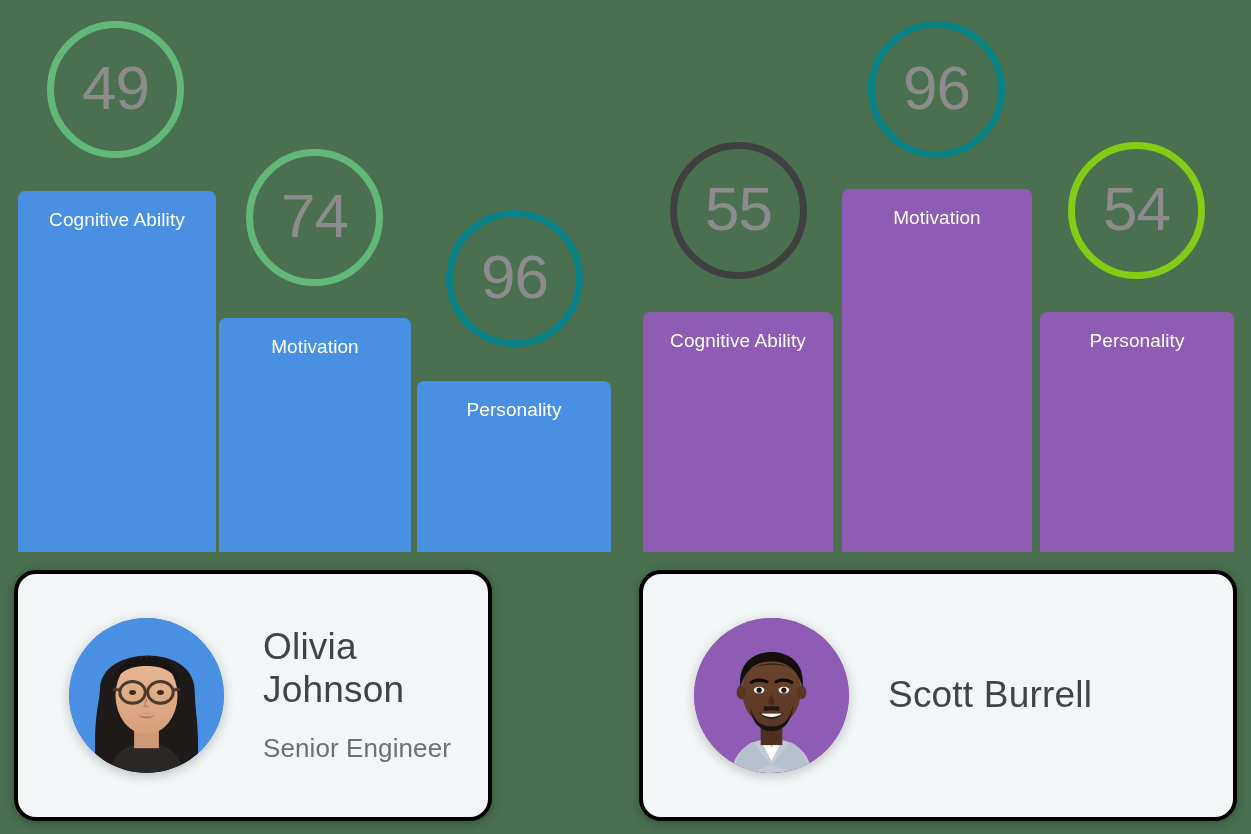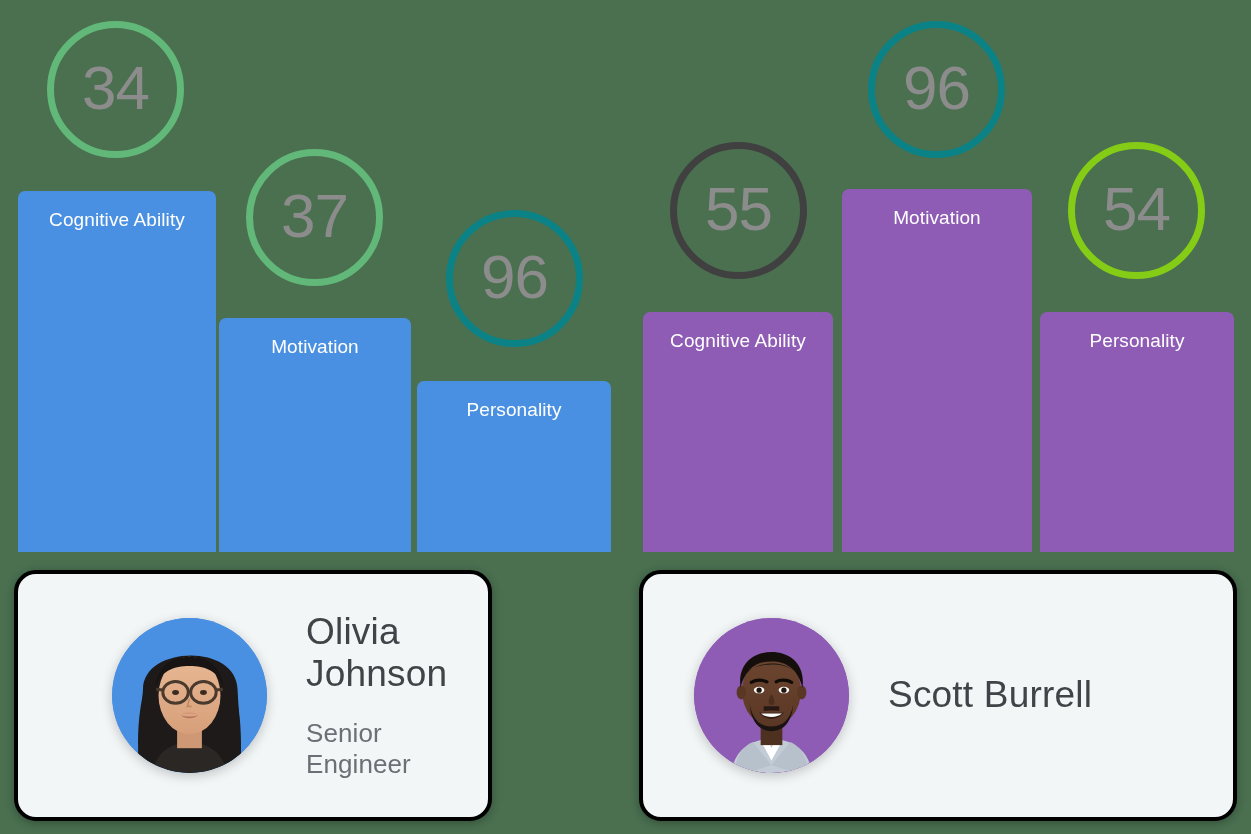--- a/index.html
+++ b/index.html
@@ -84,44 +84,44 @@
     margin-top:22px;
     letter-spacing:.1px;
   }
 </style>
 </head>
 <body>
 
 <div id="stage">
 
   <div class="score-ring" style="left:47px;top:21px;width:137px;height:137px;border:7px solid #62b878;">
-    <span class="score-val">34</span>
+    <span class="score-val">49</span>
   </div>
 
   <div class="score-ring" style="left:246px;top:149px;width:137px;height:137px;border:7px solid #62b878;">
-    <span class="score-val">37</span>
+    <span class="score-val">74</span>
   </div>
 
   <div class="score-ring" style="left:446px;top:210px;width:137px;height:137px;border:7px solid #0b8285;">
     <span class="score-val">96</span>
   </div>
 
   <div class="bar" style="left:18px;top:191px;width:198px;height:361px;background:#4a90e2;">
     <span class="bar-label">Cognitive Ability</span>
   </div>
 
   <div class="bar" style="left:219px;top:318px;width:192px;height:234px;background:#4a90e2;">
     <span class="bar-label">Motivation</span>
   </div>
 
   <div class="bar" style="left:417px;top:381px;width:194px;height:171px;background:#4a90e2;">
     <span class="bar-label">Personality</span>
   </div>
 
-  <div class="person-card" style="left:14px;top:570px;width:478px;height:251px;padding-left:43px;">
+  <div class="person-card" style="left:14px;top:570px;width:478px;height:251px;">
     <div class="avatar" style="background:#4a90e2;">
       <svg viewBox="0 0 100 100" aria-hidden="true">
         <defs>
           <clipPath id="clipA">
               <circle cx="50" cy="50" r="50"></circle>
             </clipPath>
           <linearGradient id="skinA" x1="0" y1="0" x2="0" y2="1">
             <stop offset="0%" stop-color="#e8b894"></stop>
               <stop offset="100%" stop-color="#d69f79"></stop>
           </linearGradient>

